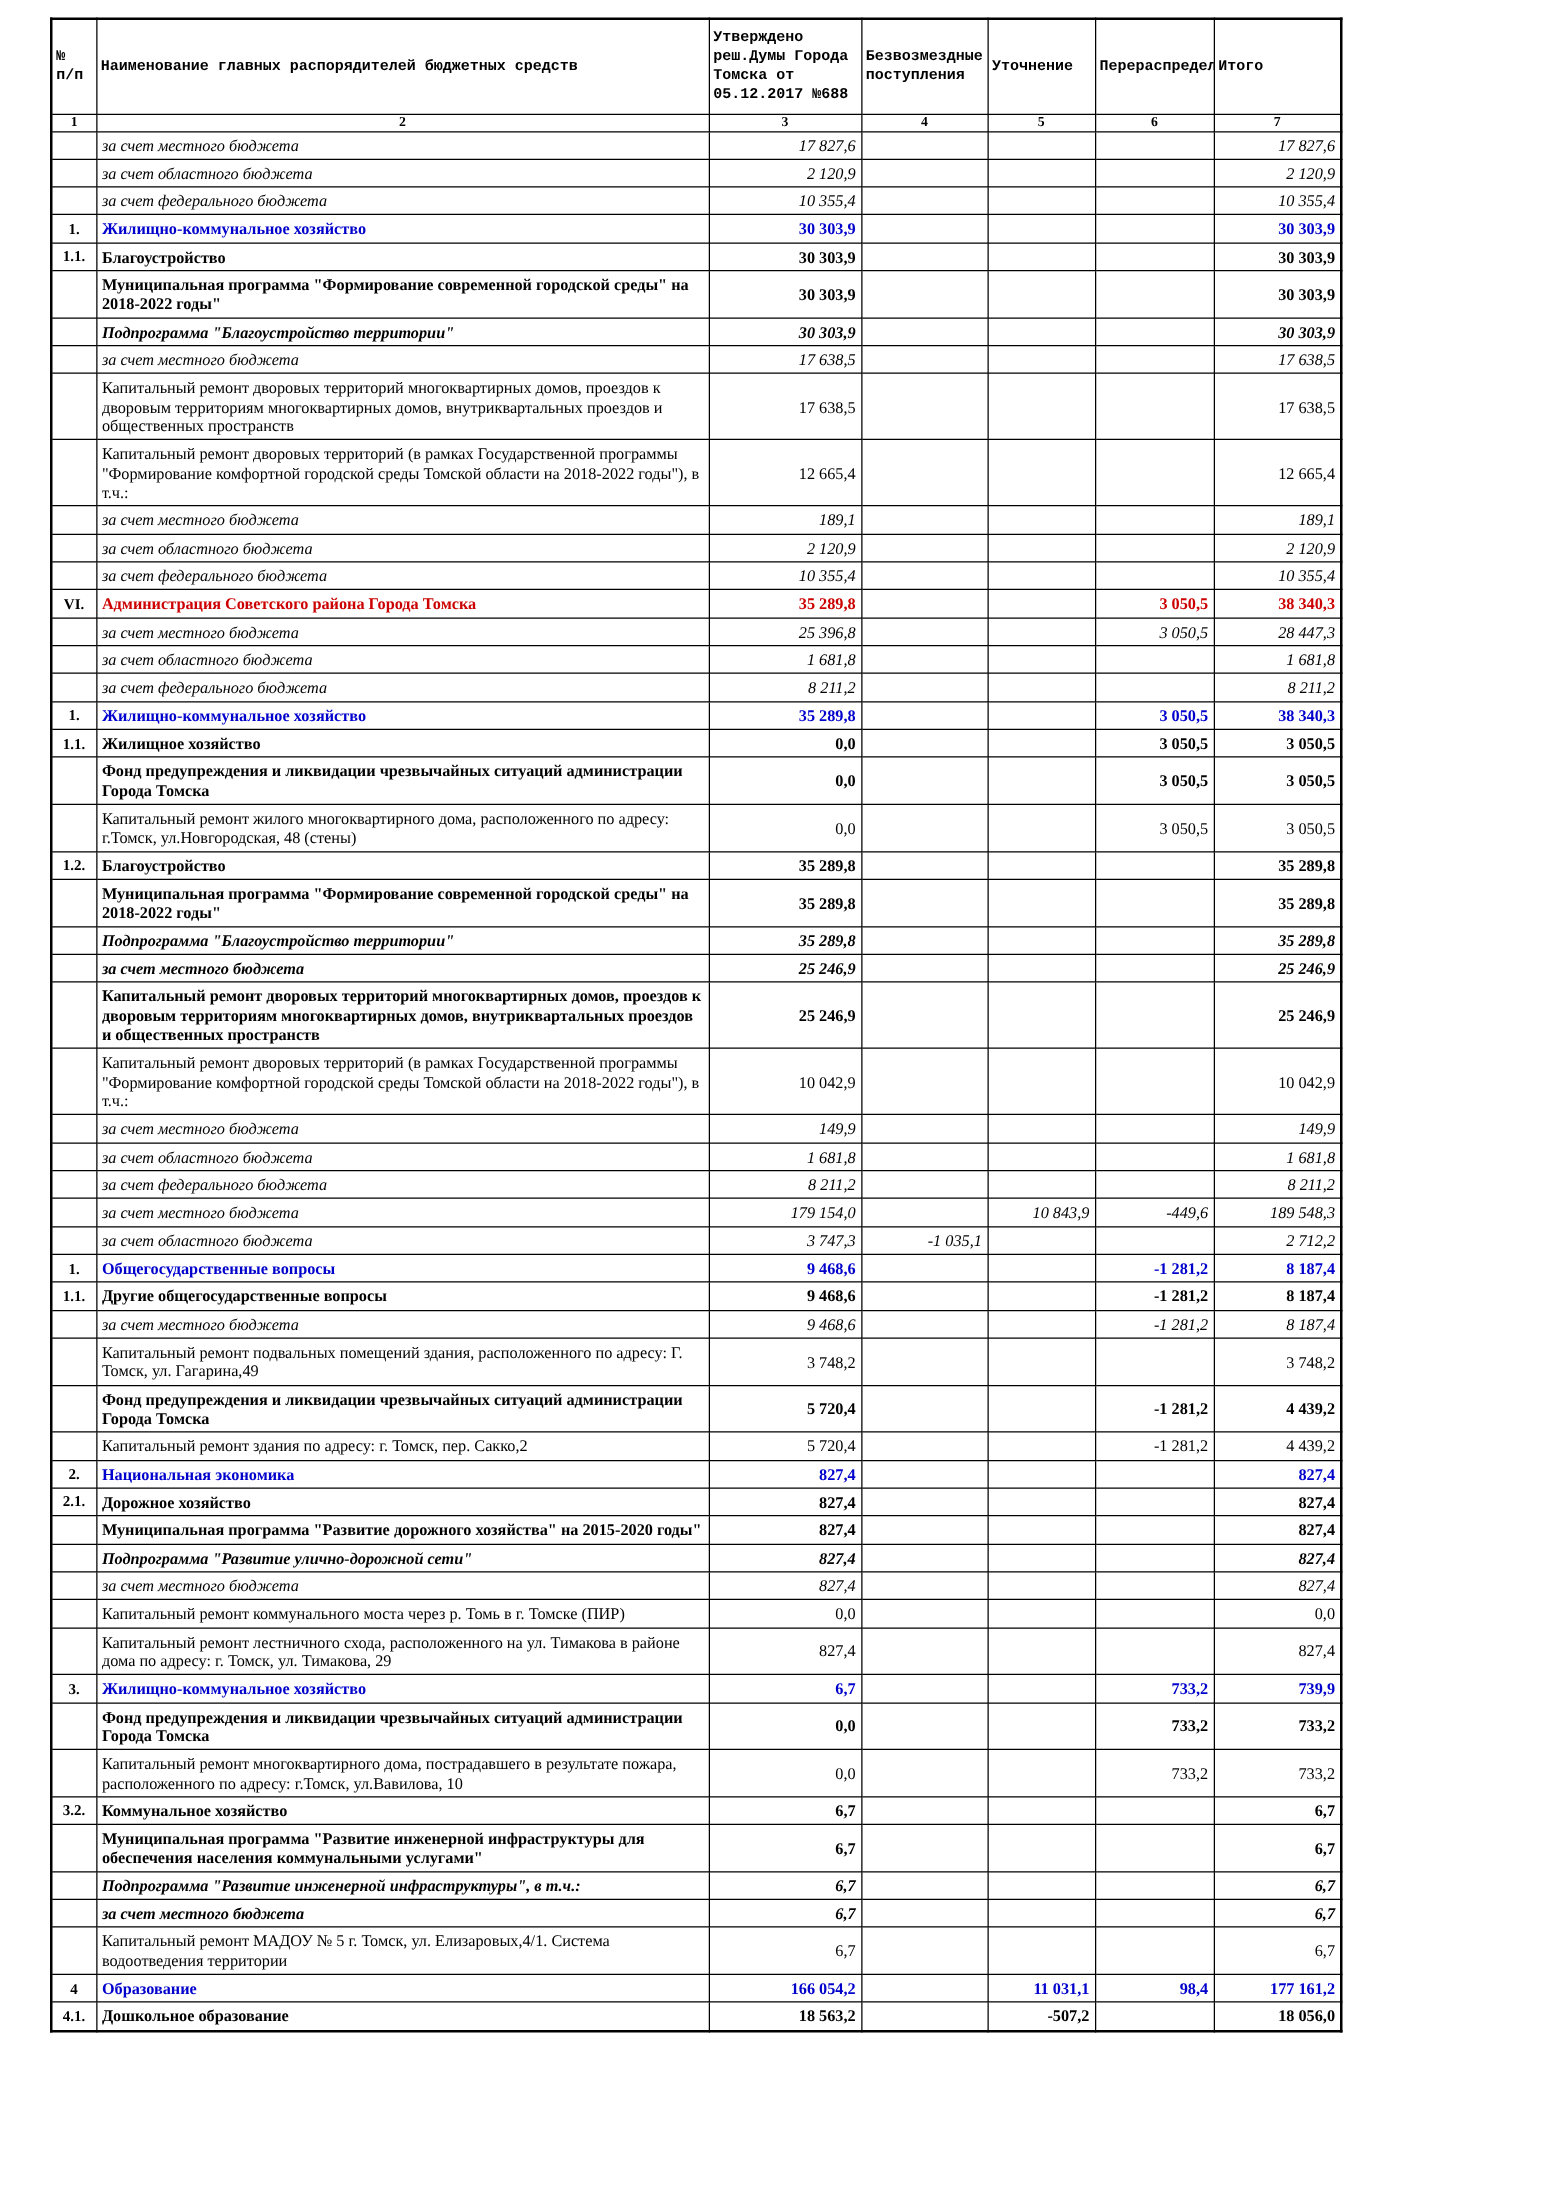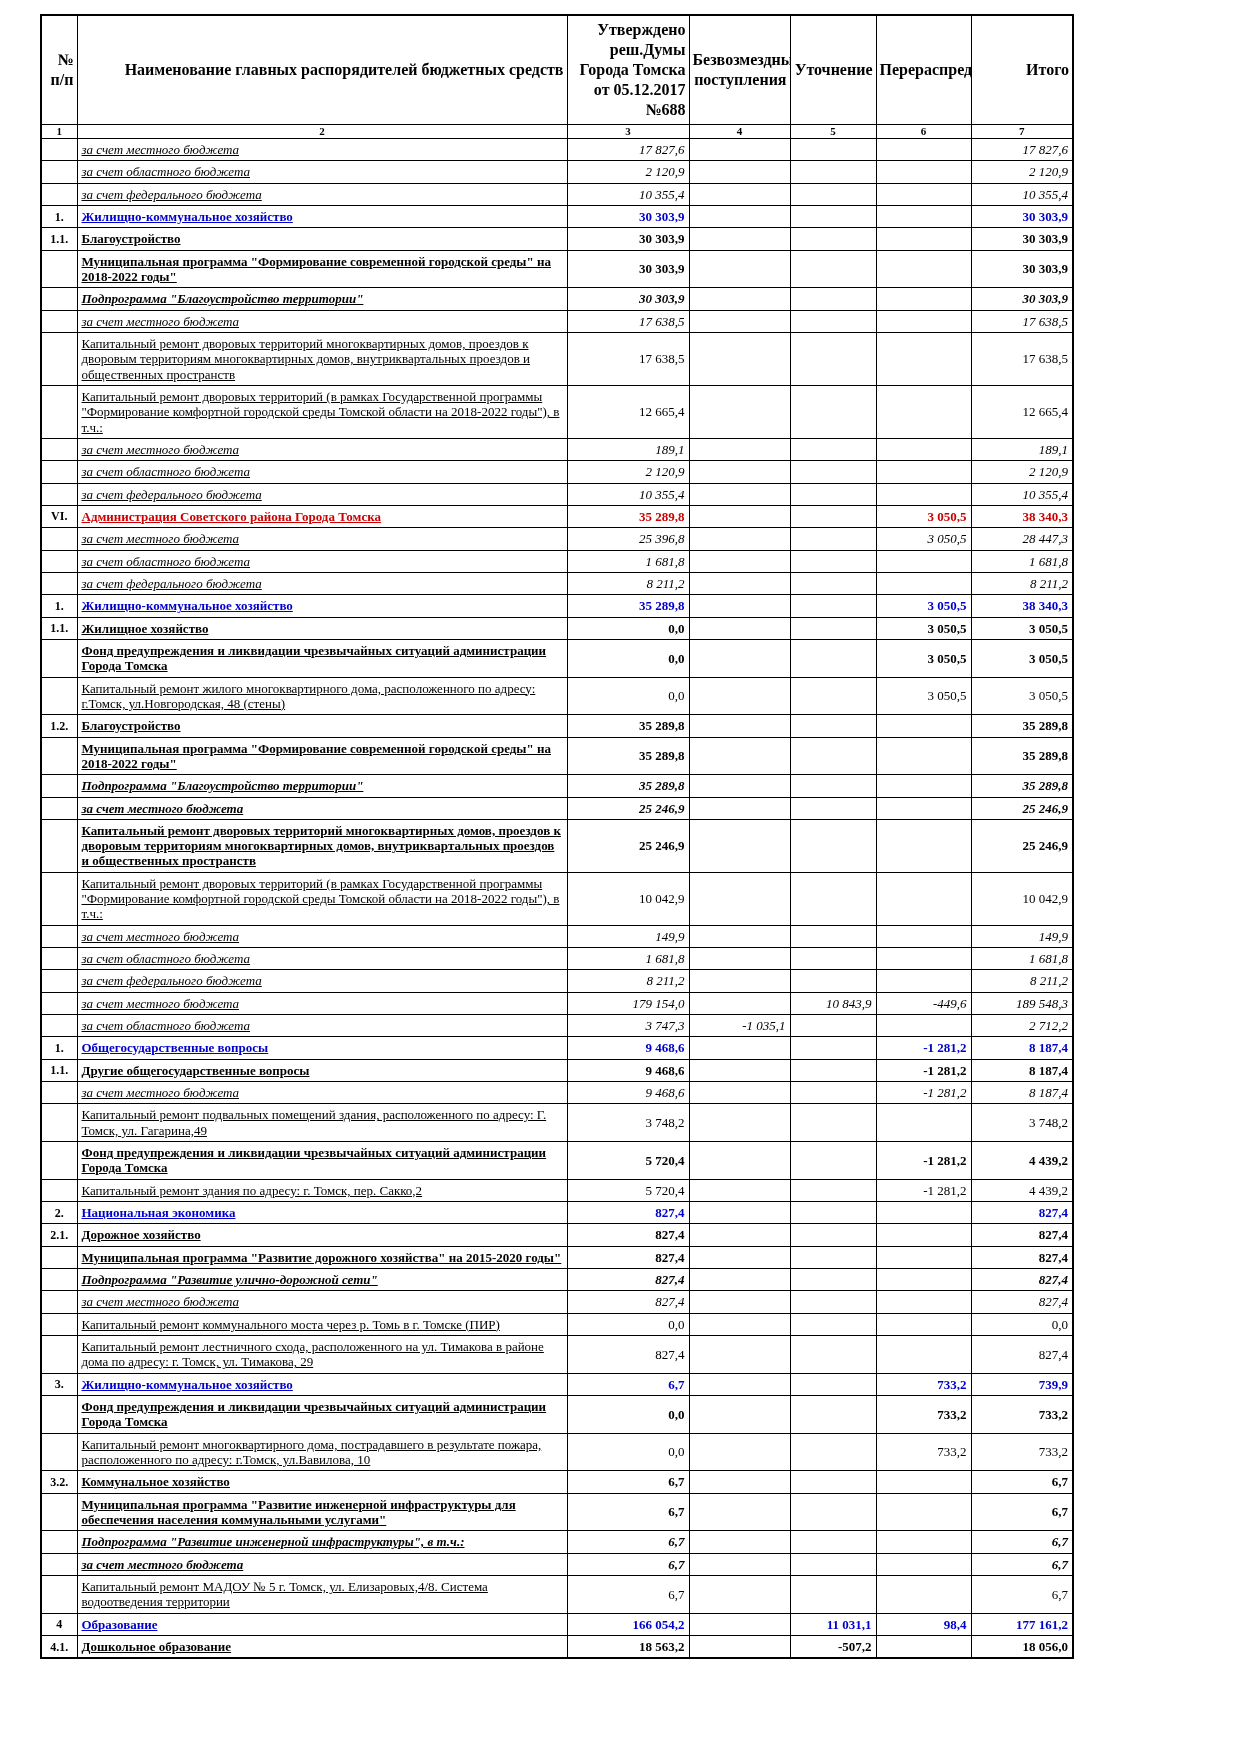--- a/index.html
+++ b/index.html
@@ -19,42 +19,43 @@
     table-layout: fixed;
     border: 2px solid #000;
   }
   table.budget th, table.budget td {
     border: 1px solid #000;
     vertical-align: middle;
     box-sizing: border-box;
     overflow: hidden;
   }
   thead th.hdr {
-    font-size: 16px;
+    font-size: 12px;
     font-weight: bold;
-    text-align: right;
+    text-align: left;
     padding: 4px 3px;
     height: 76px;
     line-height: 1.25;
+    font-family: Liberation Mono, monospace;
   }
   thead th.colnum {
     font-size: 11px;
     font-weight: bold;
     text-align: center;
     padding: 0 2px;
     height: 14px;
     line-height: 1.1;
   }
   tbody td {
     font-size: 13px;
     line-height: 1.18;
     padding: 3px 4px;
   }
   td.c-num  { text-align: center; font-weight: bold; font-size: 12px; }
-  td.c-name { text-align: left; text-decoration: underline; }
+  td.c-name { text-align: left; }
   td.c-val  { text-align: right; }
   tr.it  td { font-style: italic; }
   tr.b   td { font-weight: bold; }
   tr.bi  td { font-weight: bold; font-style: italic; }
   tr.blue td { font-weight: bold; color: var(--section-blue, #0000cc); }
   tr.red  td { font-weight: bold; color: var(--dept-red, #cc0000); }
   tr.blue td.c-num, tr.red td.c-num { color: inherit; }
 </style>
 </head>
 <body>
@@ -554,21 +555,21 @@
           <td class="c-num"></td>
           <td class="c-name">за счет  местного бюджета</td>
           <td class="c-val">6,7</td>
           <td class="c-val"></td>
           <td class="c-val"></td>
           <td class="c-val"></td>
           <td class="c-val">6,7</td>
         </tr>
         <tr class="n">
           <td class="c-num"></td>
-          <td class="c-name">Капитальный ремонт МАДОУ № 5 г. Томск, ул. Елизаровых,4/8. Система водоотведения территории</td>
+          <td class="c-name">Капитальный ремонт МАДОУ № 5 г. Томск, ул. Елизаровых,4/1. Система водоотведения территории</td>
           <td class="c-val">6,7</td>
           <td class="c-val"></td>
           <td class="c-val"></td>
           <td class="c-val"></td>
           <td class="c-val">6,7</td>
         </tr>
         <tr class="blue">
           <td class="c-num">4</td>
           <td class="c-name">Образование</td>
           <td class="c-val">166 054,2</td>

